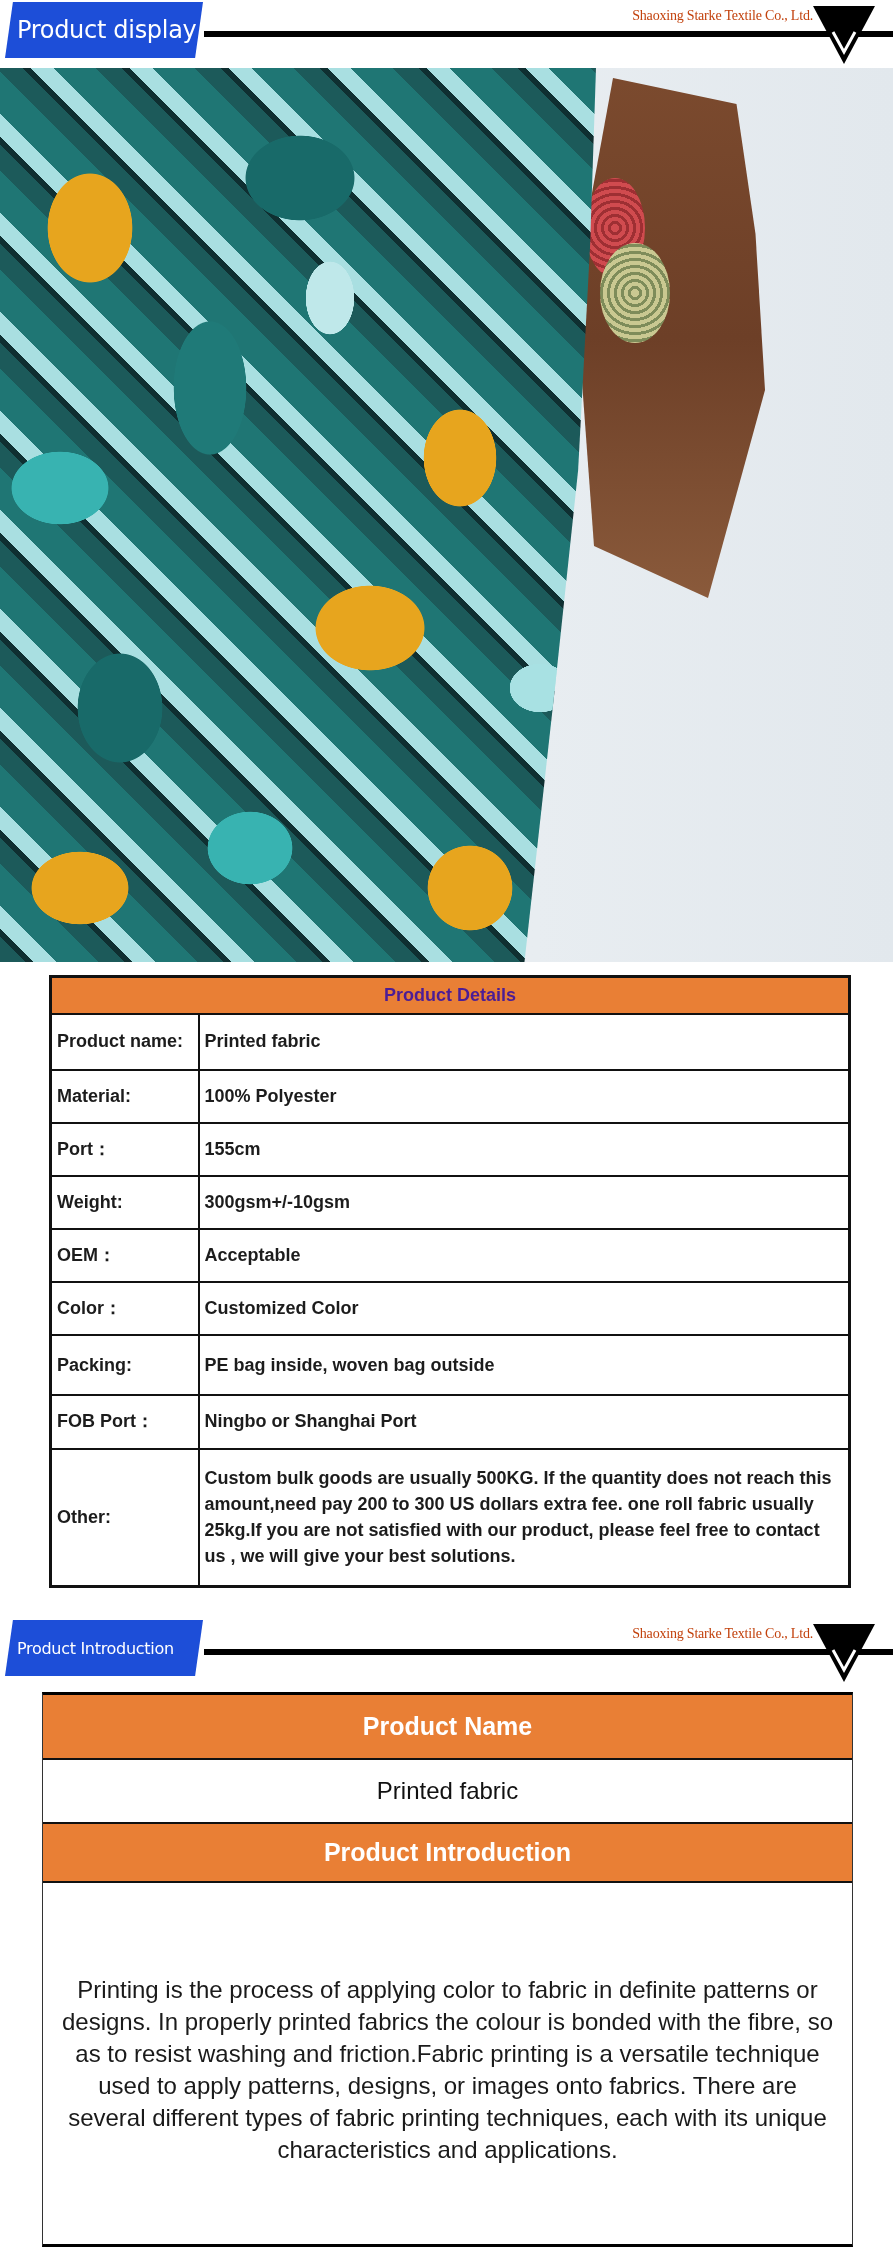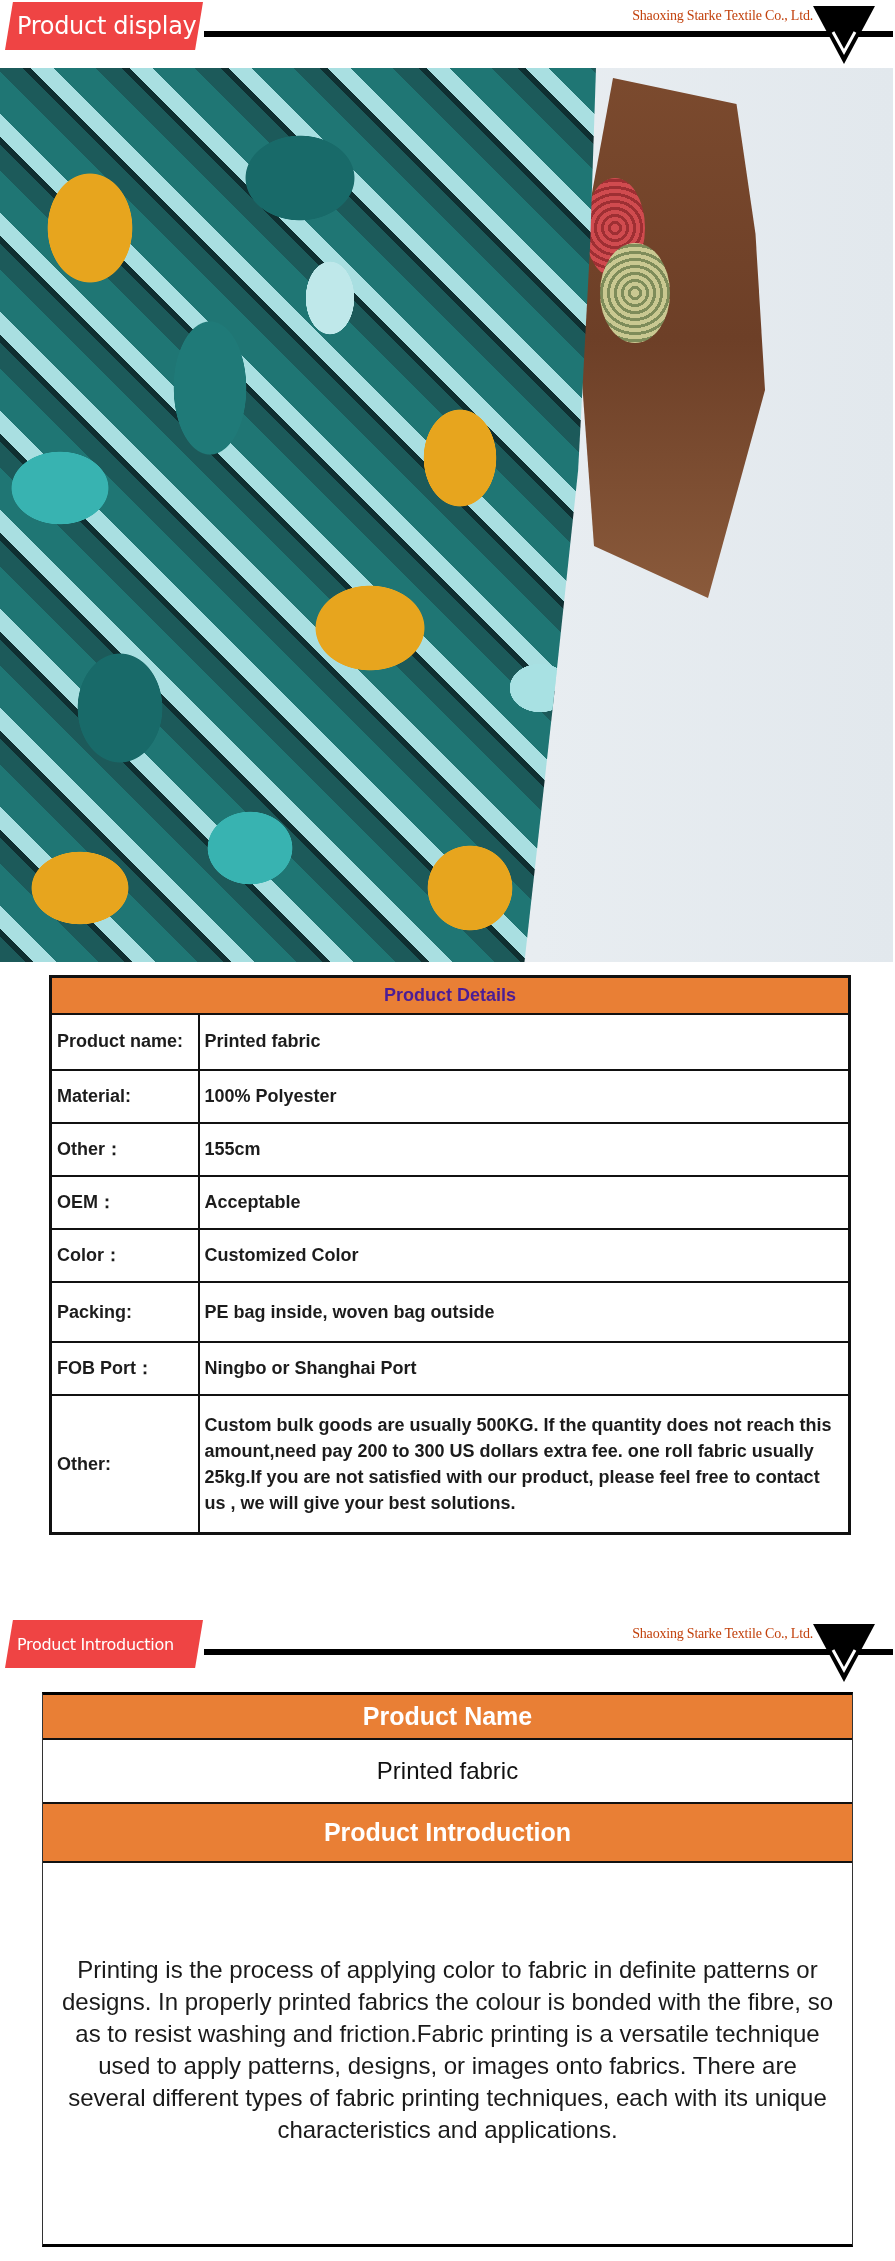--- a/index.html
+++ b/index.html
@@ -2,22 +2,22 @@
 <html><head>
 <meta charset="utf-8">
 <style>
   * { box-sizing: border-box; margin: 0; padding: 0; }
   html, body { width: 895px; height: 2261px; background: #ffffff; overflow: hidden; }
   body { position: relative; font-family: "Liberation Sans", sans-serif; color: #1a1a1a; }
 
   
   .sec-header { position: absolute; left: 0; width: 895px; height: 66px; }
   .sec-badge {
-    position: absolute; left: 5px; top: 2px; width: 198px; height: 48px;
-    background: #ef4444;
+    position: absolute; left: 5px; top: 2px; width: 198px; height: 56px;
+    background: #1d4ed8;
     clip-path: polygon(4% 0, 100% 0, 96% 100%, 0 100%);
     color: #fff; font-family: "DejaVu Sans", sans-serif; font-weight: normal;
     display: flex; align-items: center; padding-left: 12px;
   }
   .sec-badge.large { font-size: 24px; letter-spacing: -0.3px; }
   .sec-badge.small { font-size: 16px; letter-spacing: -0.3px; }
   .sec-line { position: absolute; left: 204px; right: 2px; top: 31px; height: 6px; background: #000; }
   .sec-company {
     position: absolute; right: 82px; top: 8px; font-family: "Liberation Serif", serif;
     font-size: 14px; color: #c2410c; letter-spacing: -0.2px;
@@ -107,22 +107,26 @@
   </tr>
   <tr style="height:56px">
     <td class="lbl">Product name:</td>
     <td class="val">Printed fabric</td>
   </tr>
   <tr style="height:45px">
     <td class="lbl">Material:</td>
     <td class="val">100% Polyester</td>
   </tr>
   <tr style="height:42px">
-    <td class="lbl">Other：</td>
+    <td class="lbl">Port：</td>
     <td class="val">155cm</td>
+  </tr>
+  <tr style="height:45px">
+    <td class="lbl">Weight:</td>
+    <td class="val">300gsm+/-10gsm</td>
   </tr>
   <tr style="height:47px">
     <td class="lbl">OEM：</td>
     <td class="val">Acceptable</td>
   </tr>
   <tr style="height:43px">
     <td class="lbl">Color：</td>
     <td class="val">Customized Color</td>
   </tr>
   <tr style="height:60px">
@@ -144,17 +148,17 @@
   <div class="sec-badge small">Product Introduction</div>
   <div class="sec-line"></div>
   <div class="sec-company">Shaoxing Starke Textile Co., Ltd.</div>
   <svg class="sec-tri" viewBox="0 0 62 58">
     <polygon points="0,0 62,0 31,58" fill="#000"></polygon>
     <polyline points="20,26 31,46 42,26" fill="none" stroke="#fff" stroke-width="3"></polyline>
   </svg>
 </div>
 
 <div class="intro">
-  <div class="intro-hdr" style="height:43px;">Product Name</div>
+  <div class="intro-hdr" style="height:63px;">Product Name</div>
   <div class="intro-name">Printed fabric</div>
   <div class="intro-hdr" style="height:57px;">Product Introduction</div>
   <div class="intro-body">Printing is the process of applying color to fabric in definite patterns or designs. In properly printed fabrics the colour is bonded with the fibre, so as to resist washing and friction.Fabric printing is a versatile technique used to apply patterns, designs, or images onto fabrics. There are several different types of fabric printing techniques, each with its unique characteristics and applications.</div>
 </div>
 
 </body></html>

